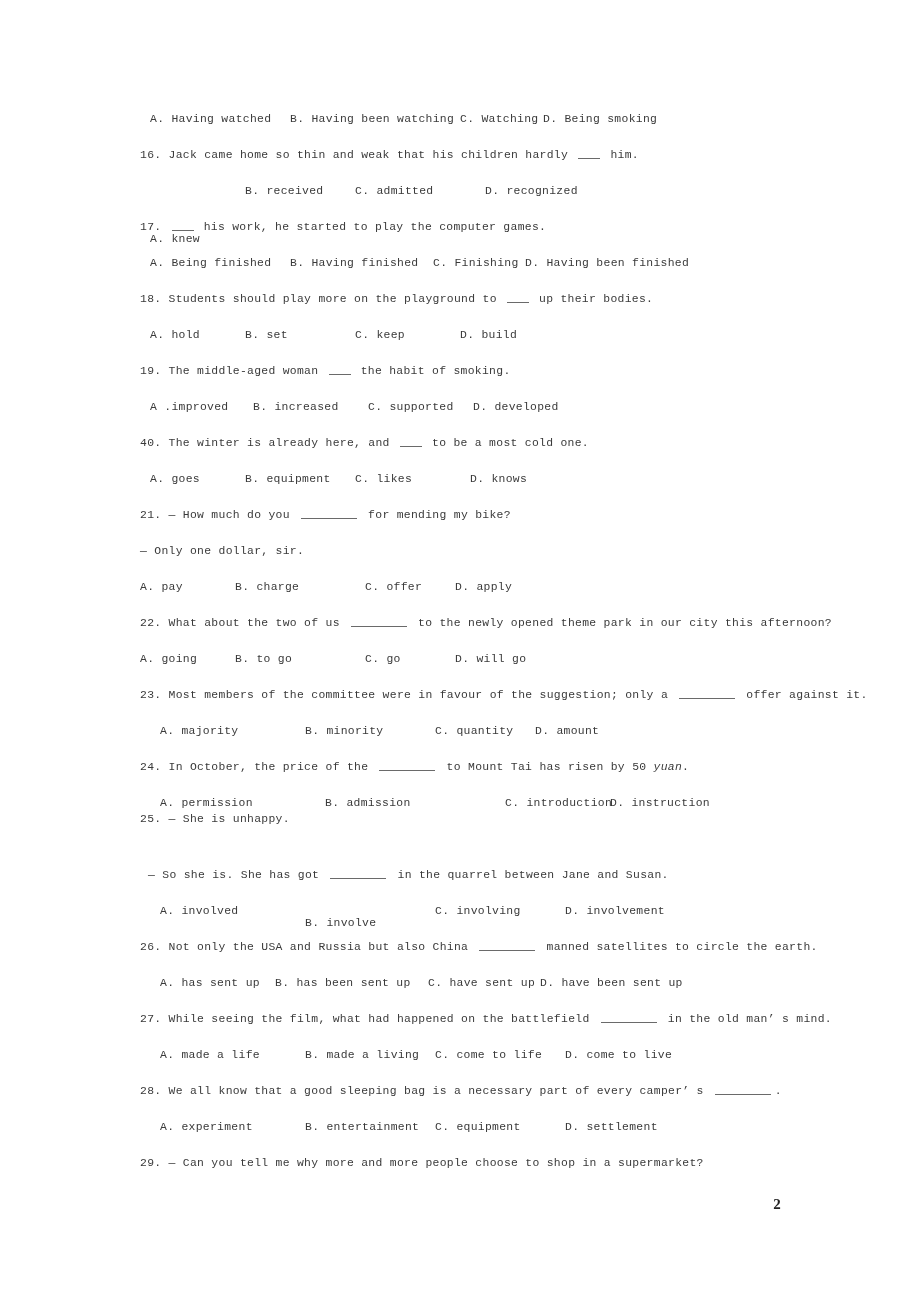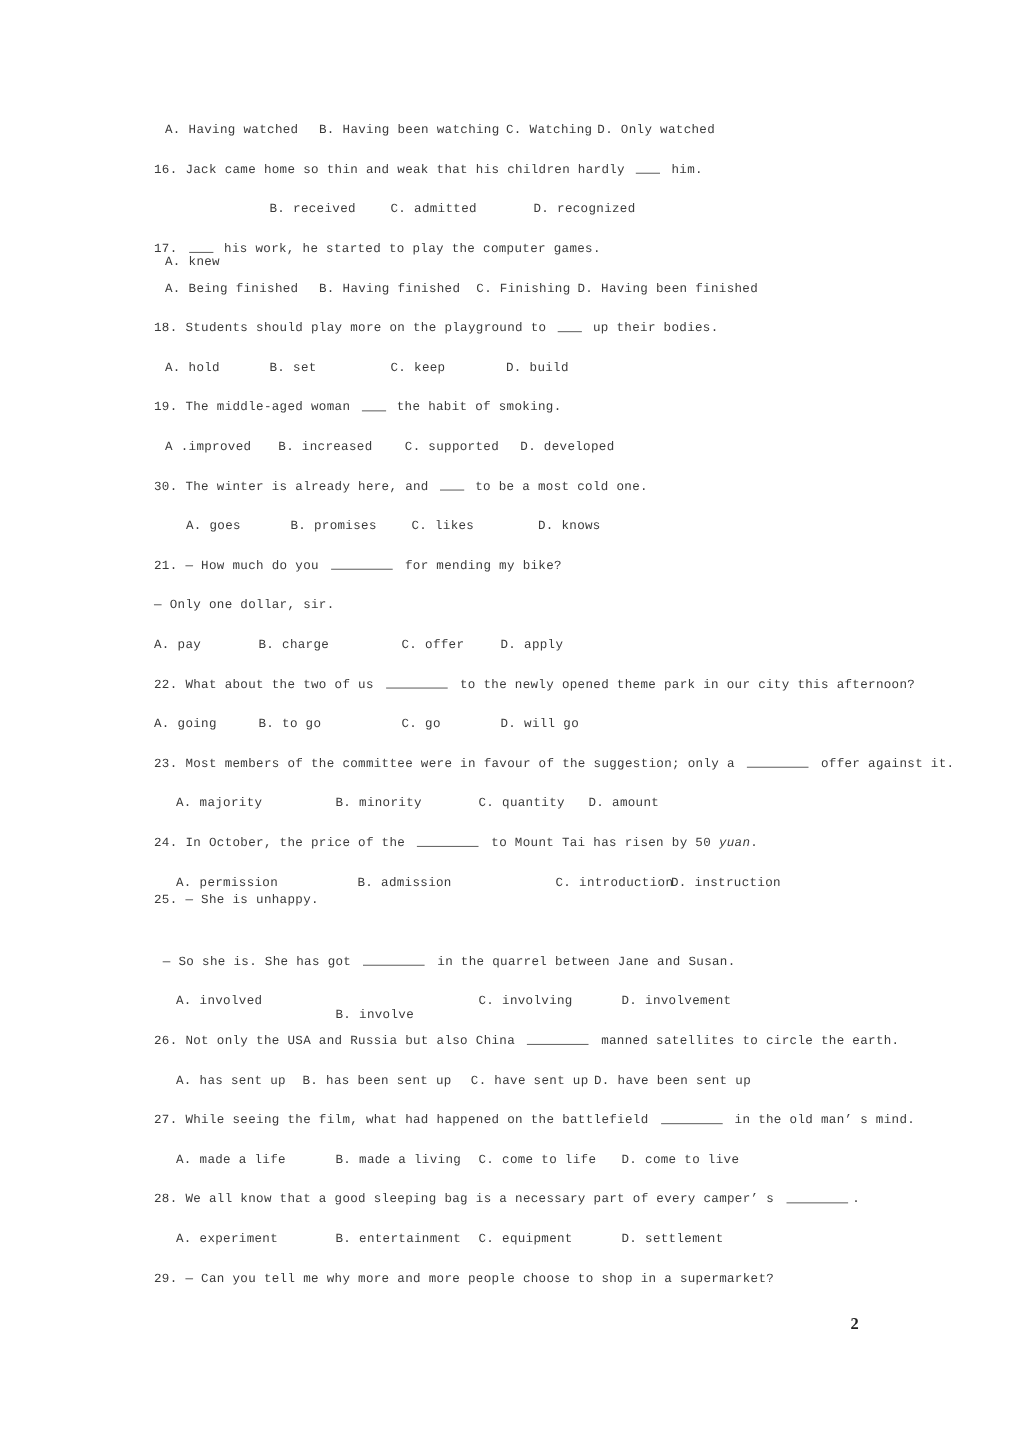--- a/index.html
+++ b/index.html
@@ -88,21 +88,21 @@
 </style>
 </head>
 <body>
 
 <div class="page">
   <div class="content" id="content">
       <div class="line options" style="top: 0px; white-space: nowrap; position: absolute; height: 14px; width: 660px;">
         <span class="opt" style="position: absolute; left: 0px;">A. Having watched</span>
         <span class="opt" style="position: absolute; left: 140px;">B. Having been watching</span>
         <span class="opt" style="position: absolute; left: 310px;">C. Watching</span>
-        <span class="opt" style="position: absolute; left: 393px;">D. Only watched</span>
+        <span class="opt" style="position: absolute; left: 393px;">D. Being smoking</span>
       </div>
       <div class="line question" style="top: 36px;"><span>16. Jack came home so thin and weak that his children hardly </span><span class="blank-s"></span><span> him.</span></div>
       <div class="line options" style="top: 72px; white-space: nowrap; position: absolute; height: 14px; width: 660px;">
         <span class="opt" style="position: absolute; left: 0px; margin-top: 48px;">A. knew</span>
         <span class="opt" style="position: absolute; left: 95px;">B. received</span>
         <span class="opt" style="position: absolute; left: 205px;">C. admitted</span>
         <span class="opt" style="position: absolute; left: 335px;">D. recognized</span>
       </div>
       <div class="line question" style="top: 108px;"><span>17. </span><span class="blank-s"></span><span> his work, he started to play the computer games.</span></div>
       <div class="line options" style="top: 144px; white-space: nowrap; position: absolute; height: 14px; width: 660px;">
@@ -118,24 +118,24 @@
         <span class="opt" style="position: absolute; left: 205px;">C. keep</span>
         <span class="opt" style="position: absolute; left: 310px;">D. build</span>
       </div>
       <div class="line question" style="top: 252px;"><span>19. The middle-aged woman </span><span class="blank-s"></span><span> the habit of smoking.</span></div>
       <div class="line options" style="top: 288px; white-space: nowrap; position: absolute; height: 14px; width: 660px;">
         <span class="opt" style="position: absolute; left: 0px;">A .improved</span>
         <span class="opt" style="position: absolute; left: 103px;">B. increased</span>
         <span class="opt" style="position: absolute; left: 218px;">C. supported</span>
         <span class="opt" style="position: absolute; left: 323px;">D. developed</span>
       </div>
-      <div class="line question" style="top: 324px;"><span>30. The winter is already here, and </span><span class="blank-s"></span><span> to be a most cold one.</span></div>
-      <div class="line options" style="top: 360px; white-space: nowrap; position: absolute; height: 14px; width: 660px; margin-left: 19px;">
+      <div class="line question" style="top: 324px;"><span>40. The winter is already here, and </span><span class="blank-s"></span><span> to be a most cold one.</span></div>
+      <div class="line options" style="top: 360px; white-space: nowrap; position: absolute; height: 14px; width: 660px;">
         <span class="opt" style="position: absolute; left: 0px;">A. goes</span>
-        <span class="opt" style="position: absolute; left: 95px;">B. promises</span>
+        <span class="opt" style="position: absolute; left: 95px;">B. equipment</span>
         <span class="opt" style="position: absolute; left: 205px;">C. likes</span>
         <span class="opt" style="position: absolute; left: 320px;">D. knows</span>
       </div>
       <div class="line question" style="top: 396px;"><span>21. — How much do you </span><span class="blank-l"></span><span> for mending my bike?</span></div>
       <div class="line reply" style="top: 432px;"><span>— Only one dollar, sir.</span></div>
       <div class="line options-flush" style="top: 468px; white-space: nowrap; position: absolute; height: 14px; width: 660px;">
         <span class="opt" style="position: absolute; left: 0px;">A. pay</span>
         <span class="opt" style="position: absolute; left: 95px;">B. charge</span>
         <span class="opt" style="position: absolute; left: 225px;">C. offer</span>
         <span class="opt" style="position: absolute; left: 315px;">D. apply</span>

